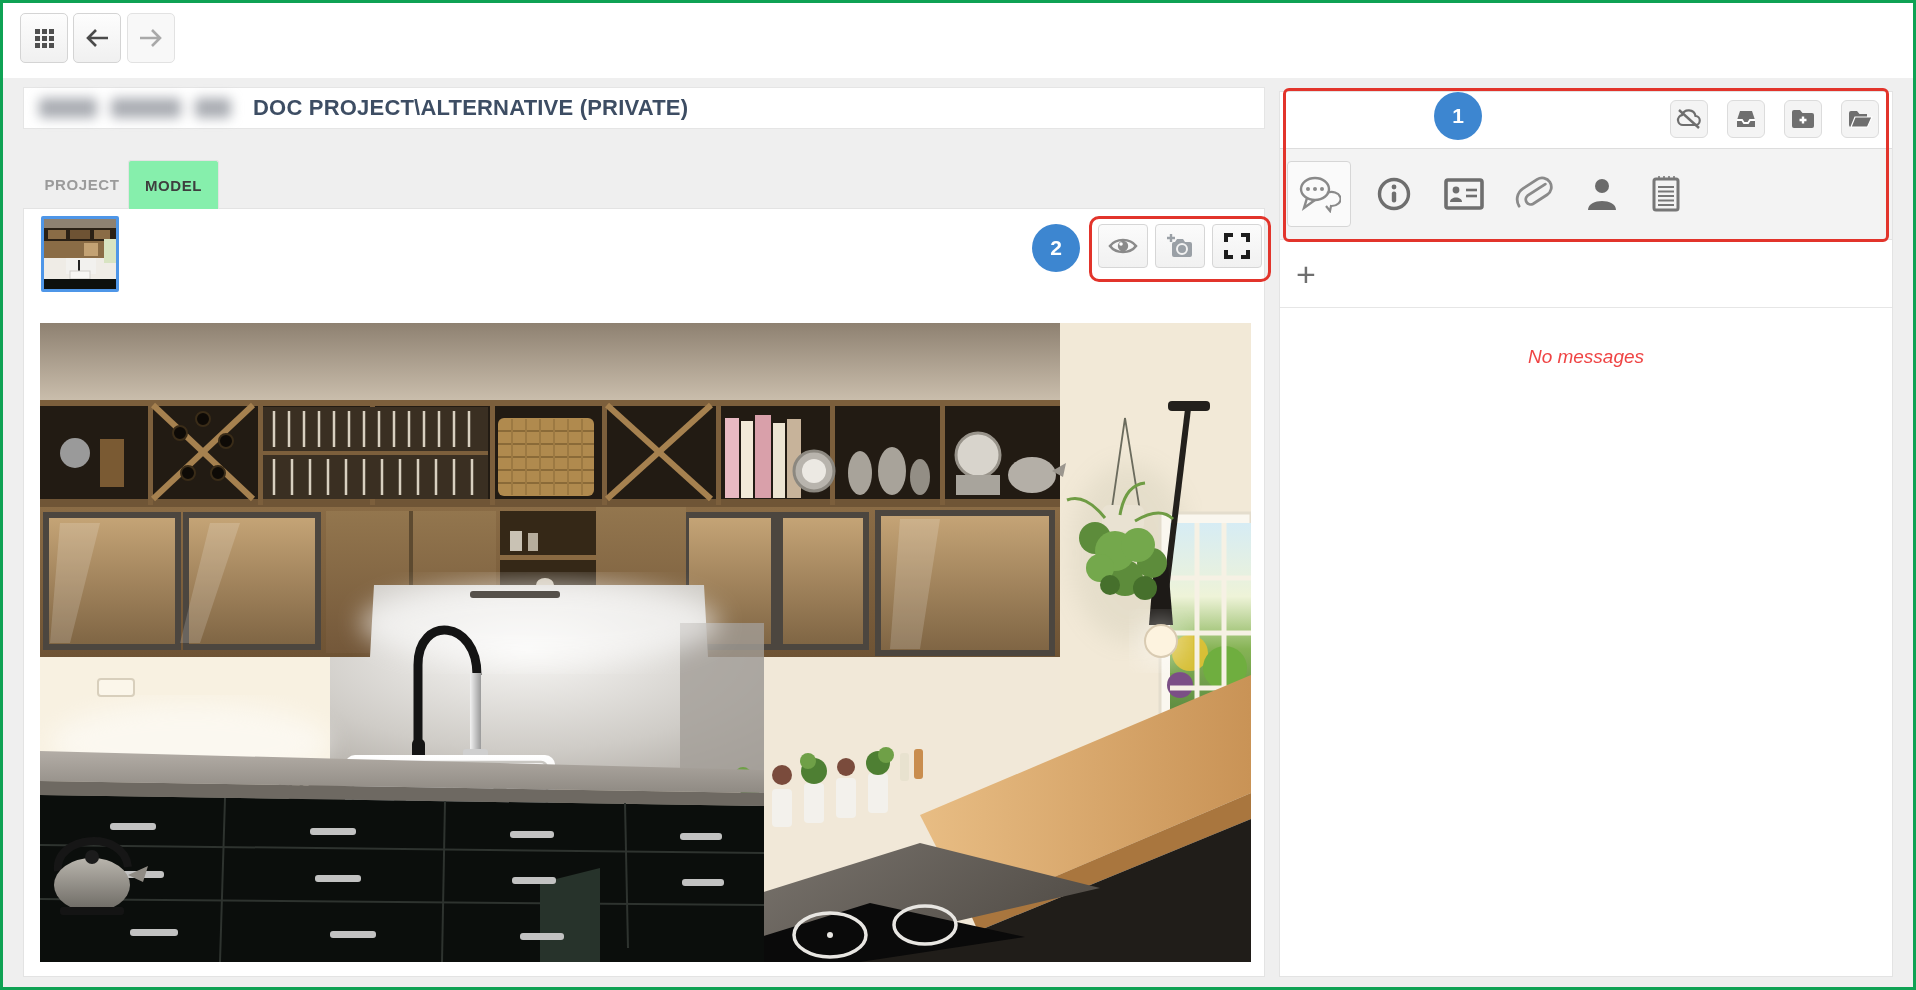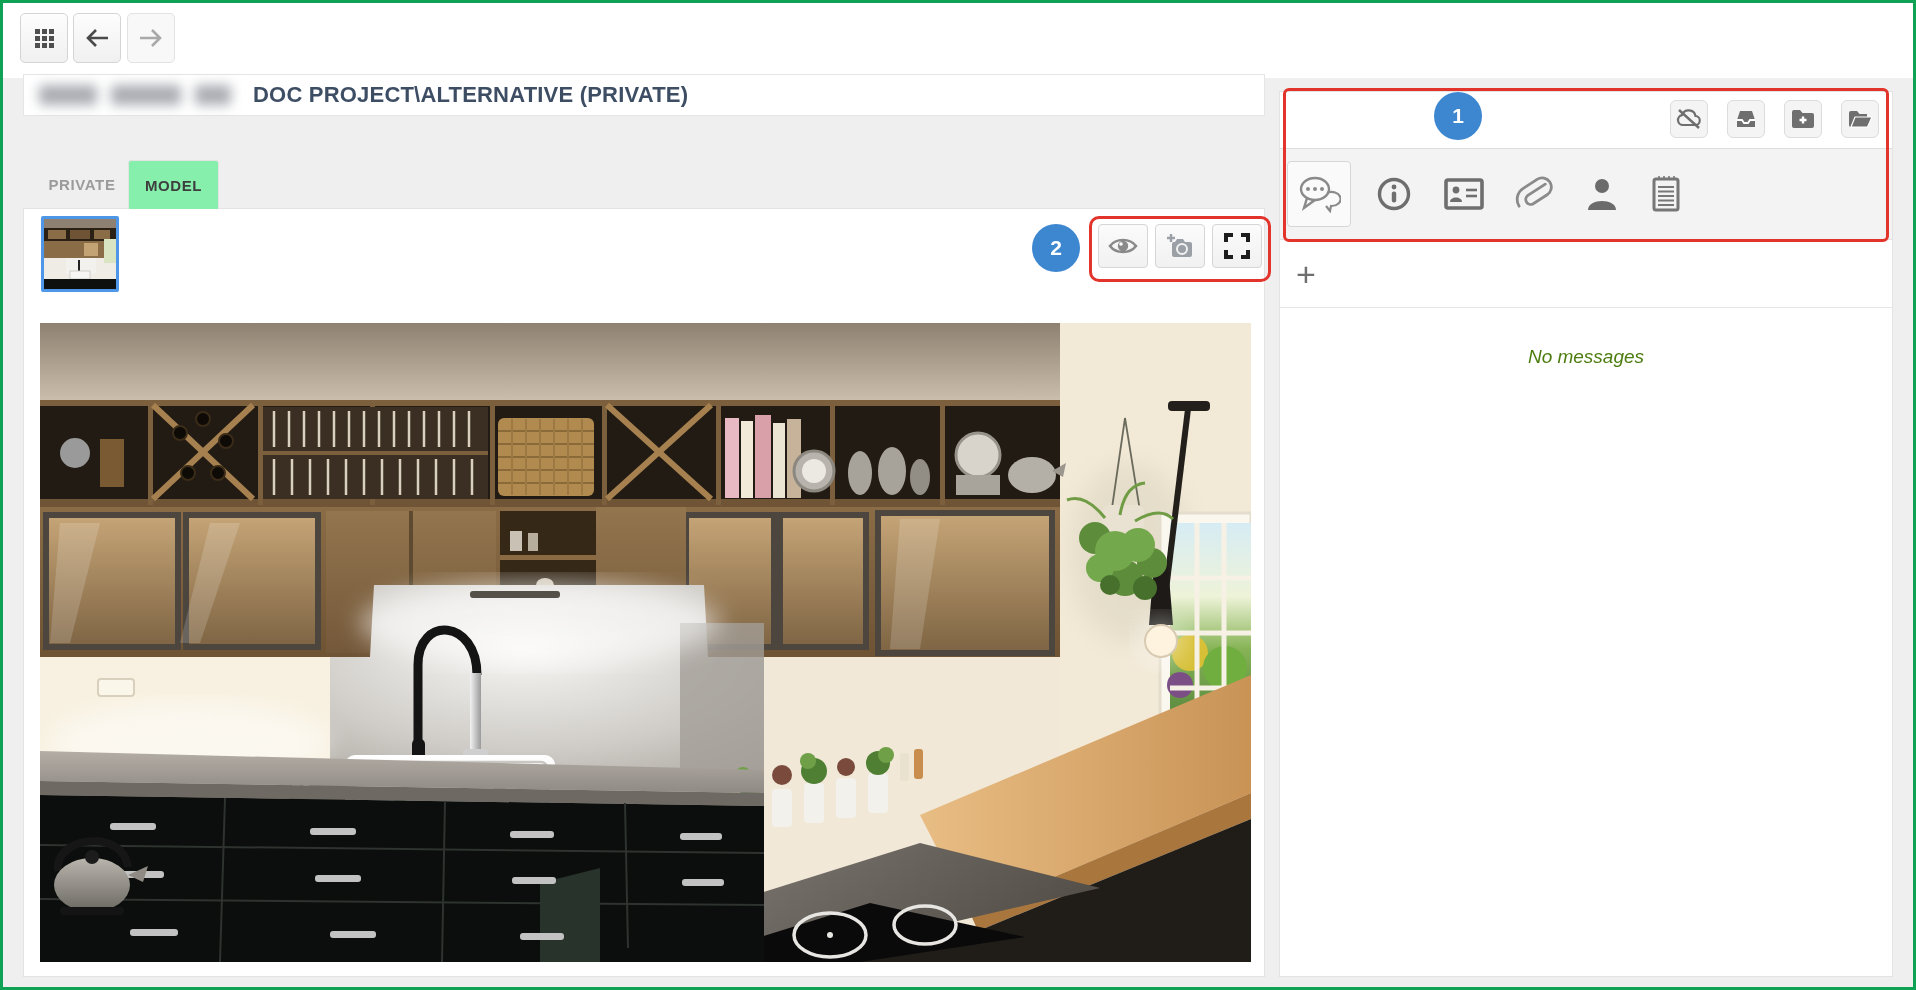--- a/index.html
+++ b/index.html
@@ -16,21 +16,21 @@
   .tb-btn{
     width:48px;height:50px;border:1px solid #d4d4d4;border-radius:5px;
     background:linear-gradient(#fdfdfd,#f0f0f0);
     display:flex;align-items:center;justify-content:center;top:13px;
   }
   .tb-btn.disabled{background:#f8f8f8;border-color:#e2e2e2;}
   
   .page-bg{left:0;top:78px;width:1916px;height:912px;background:#efefef;}
   
   .title-bar{
-    left:23px;top:74px;width:1242px;height:42px;background:#fff;
+    left:23px;top:87px;width:1242px;height:42px;background:#fff;
     border:1px solid #e5e5e5;display:flex;align-items:center;
   }
   .blur-words{display:flex;gap:14px;margin-left:15px;filter:blur(6px);}
   .blur-words i{display:block;height:20px;border-radius:4px;background:#8e9299;opacity:.75;}
   .title-text{
     margin-left:22px;color:#3d4d63;font-size:22px;font-weight:700;letter-spacing:.2px;
     white-space:nowrap;
   }
   
   .tab{top:160px;height:49px;display:flex;align-items:center;justify-content:center;
@@ -57,21 +57,21 @@
   .rp-btn{top:100px;width:38px;height:38px;border:1px solid #dcdcdc;border-radius:6px;
     background:#f4f4f4;display:flex;align-items:center;justify-content:center;}
   .rp-iconrow{left:1280px;top:148px;width:612px;height:92px;background:#f3f3f3;
     border-top:1px solid #dddddd;border-bottom:1px solid #e2e2e2;}
   .rp-tab{width:64px;height:66px;top:161px;display:flex;align-items:center;justify-content:center;}
   .rp-tab.active{background:#fafafa;border:1px solid #d6d6d6;border-radius:4px;}
   .add-row{left:1280px;top:240px;width:612px;height:68px;background:#fff;border-bottom:1px solid #e6e6e6;
     display:flex;align-items:center;}
   .plus-label{margin-left:16px;font-size:34px;font-weight:400;color:#6f6f6f;line-height:1;}
   .no-messages{left:1279px;top:346px;width:614px;text-align:center;
-    font-size:19px;font-style:italic;color:#4d7c0f;}
+    font-size:19px;font-style:italic;color:#ef4444;}
 </style>
 </head>
 <body>
 
 <div id="root">
 
   <div class="abs toolbar">
     <div class="abs tb-btn" style="left:20px">
       <svg width="24" height="24" viewBox="0 0 24 24">
         <g fill="#4f4f4f">
@@ -103,21 +103,21 @@
 
   <div class="abs title-bar">
     <span class="blur-words">
       <i style="width:58px"></i>
         <i style="width:70px"></i>
         <i style="width:36px"></i>
     </span>
     <span class="title-text">DOC PROJECT\ALTERNATIVE (PRIVATE)</span>
   </div>
 
-  <div class="abs tab tab-preview">PRIVATE</div>
+  <div class="abs tab tab-preview">PROJECT</div>
   <div class="abs tab tab-model">MODEL</div>
 
   <div class="abs content-card"></div>
 
   <div class="abs thumb">
     <svg width="72" height="70" viewBox="0 0 72 70">
       <rect x="0" y="0" width="72" height="70" fill="#efece6"></rect>
       <rect x="0" y="0" width="72" height="9" fill="#8e8171"></rect>
       <rect x="0" y="9" width="72" height="13" fill="#2a2015"></rect>
       <rect x="4" y="11" width="18" height="9" fill="#8a6c46"></rect>

